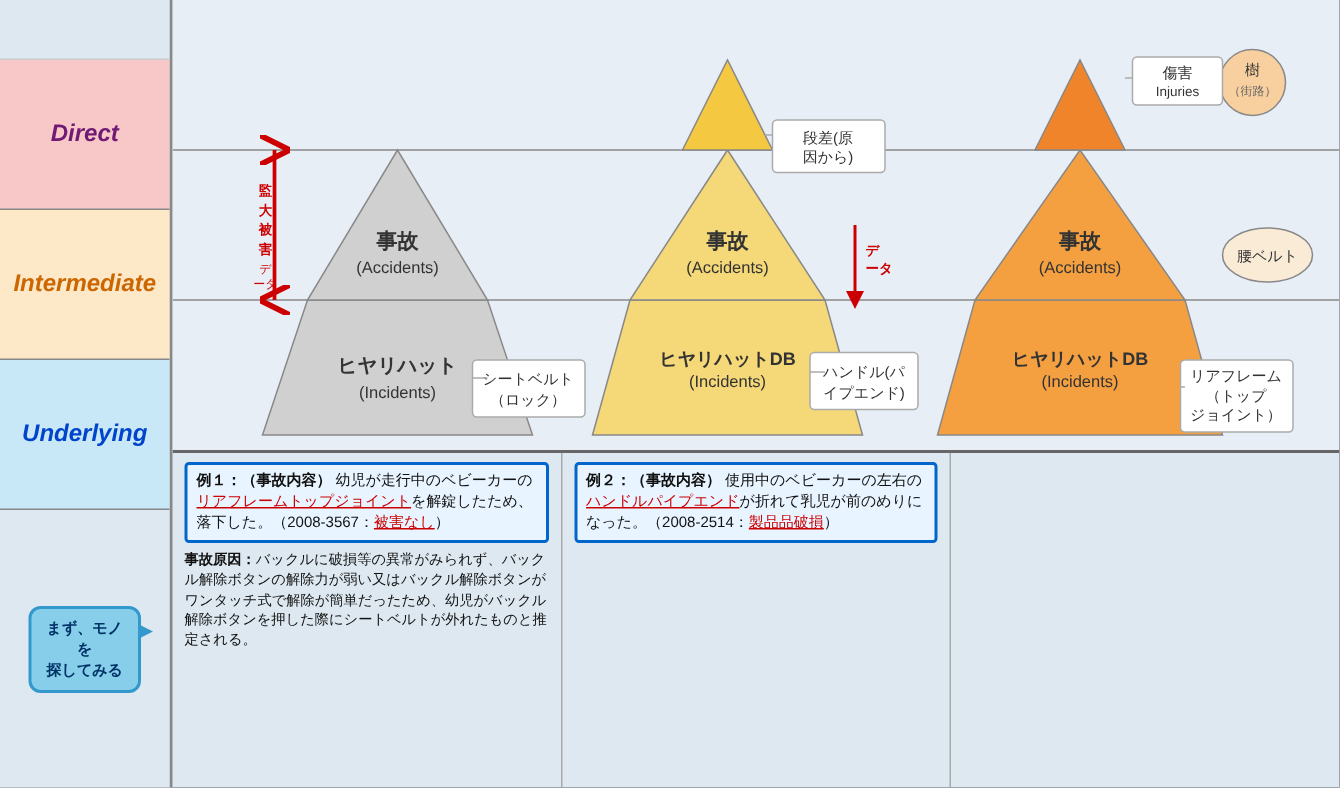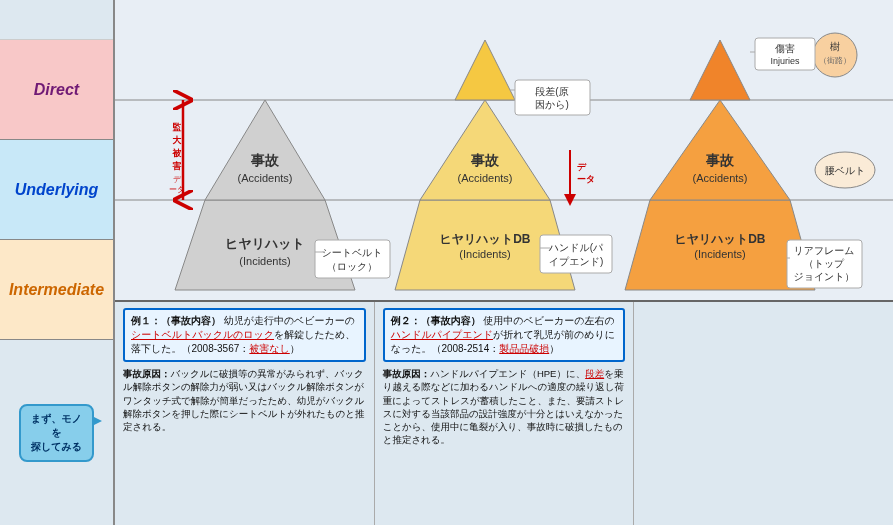--- a/index.html
+++ b/index.html
@@ -97,25 +97,25 @@
 <body>
 
 <div class="main-container">
 
   <div class="left-labels">
     <div style="height:40px; background:#dde8f0; border-bottom:1px solid #ccc; display:flex; align-items:center; justify-content:center;">
     </div>
     <div class="label-section label-direct">
       <span>Direct</span>
     </div>
+    <div class="label-section label-intermediate">
+      <span>Intermediate</span>
+    </div>
     <div class="label-section label-underlying">
       <span>Underlying</span>
-    </div>
-    <div class="label-section label-intermediate">
-      <span>Intermediate</span>
     </div>
 
     <div style="position:relative; flex:1; background:#dde8f0; display:flex; align-items:center; justify-content:center; padding:19px;">
       <div style="background:#87CEEB; border:2px solid #3399cc; border-radius:8px; padding:6px; font-size:10px; font-weight:bold; color:#003366; text-align:center; position:relative;">
         <span>まず、モノを<br>探してみる</span>
         <div style="position:absolute; right:-10px; top:10px; width:0; height:0; border-top:5px solid transparent; border-bottom:5px solid transparent; border-left:10px solid #3399cc;"></div>
       </div>
     </div>
   </div>
 
@@ -215,34 +215,31 @@
         <text x="709" y="280" text-anchor="middle" font-size="10" fill="#333">ジョイント）</text>
         <line x1="675" y1="258" x2="672" y2="258" stroke="#aaa" stroke-width="1"></line>
       </svg>
     </div>
 
     <div class="bottom-text">
 
       <div class="text-panel">
         <div style="border:2px solid #0066cc; background:#e8f4ff; padding:4px 6px; border-radius:3px; margin-bottom:5px;">
           <span style="font-weight:bold; font-size:10px;">例１：（事故内容）</span>
-          <span style="font-size:10px;">幼児が走行中のベビーカーの<span class="underline-red">シートベルトバックルのロック</span>を解錠したため、落下した。（2008-3567：<span class="underline-red">被害なし</span>）</span>
+          <span style="font-size:10px;">幼児が走行中のベビーカーの<span class="underline-red">リアフレームトップジョイント</span>を解錠したため、落下した。（2008-3567：<span class="underline-red">被害なし</span>）</span>
         </div>
         <div style="font-size:9.5px;">
           <span style="font-weight:bold;">事故原因：</span>バックルに破損等の異常がみられず、バックル解除ボタンの解除力が弱い又はバックル解除ボタンがワンタッチ式で解除が簡単だったため、幼児がバックル解除ボタンを押した際にシートベルトが外れたものと推定される。
         </div>
       </div>
 
       <div class="text-panel">
         <div style="border:2px solid #0066cc; background:#e8f4ff; padding:4px 6px; border-radius:3px; margin-bottom:5px;">
           <span style="font-weight:bold; font-size:10px;">例２：（事故内容）</span>
           <span style="font-size:10px;">使用中のベビーカーの左右の<span class="underline-red">ハンドルパイプエンド</span>が折れて乳児が前のめりになった。（2008-2514：<span class="underline-red">製品品破損</span>）</span>
         </div>
-        <div style="font-size:9.5px;">
-          <span style="font-weight:bold;">事故原因：</span>ハンドルパイプエンド（HPE）に、<span class="underline-red">段差</span>を乗り越える際などに加わるハンドルへの適度の繰り返し荷重によってストレスが蓄積したこと、また、要請ストレスに対する当該部品の設計強度が十分とはいえなかったことから、使用中に亀裂が入り、事故時に破損したものと推定される。
-        </div>
       </div>
 
       <div class="text-panel">
       </div>
     </div>
   </div>
 </div>
 
 </body></html>

